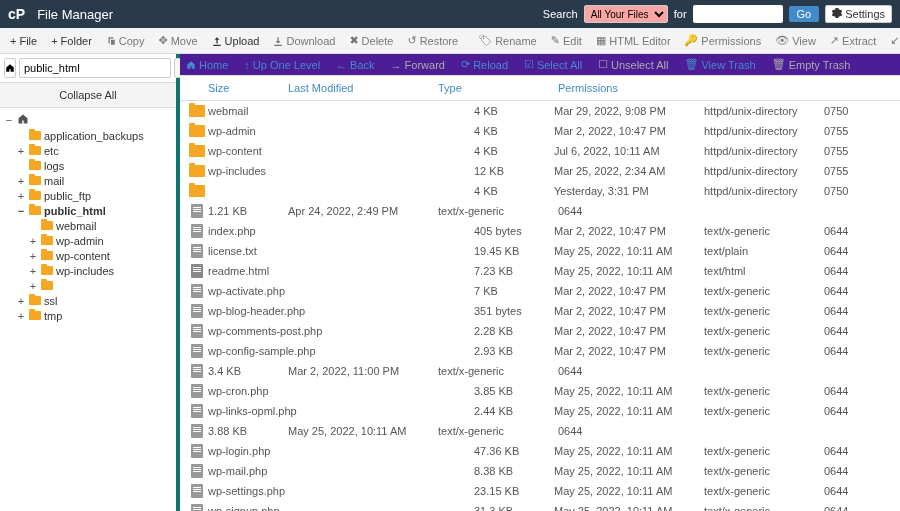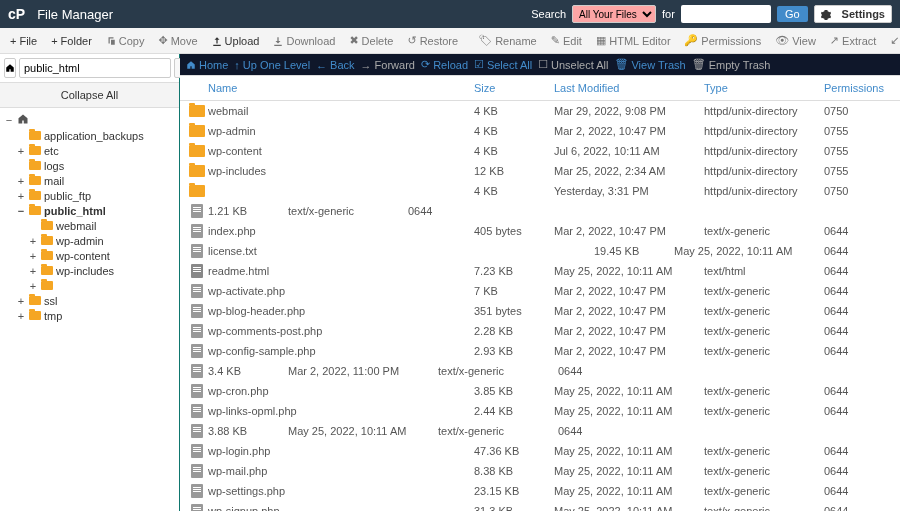--- a/index.html
+++ b/index.html
@@ -6,42 +6,42 @@
     body { font-size: 11px; color: #333; background: #fff; width: 900px; height: 511px; overflow: hidden; }
     
     .header { background: #293a4a; color: #fff; height: 28px; display: flex; align-items: center; padding: 0 8px; }
     .header-left { display: flex; align-items: center; gap: 12px; flex: 1; }
     .cp-logo { font-size: 14px; font-weight: bold; }
     .header-title { font-size: 13px; }
     .header-right { display: flex; align-items: center; gap: 6px; font-size: 11px; }
     .header-select { background: #fca5a5; border: 1px solid #ccc; height: 18px; font-size: 10px; padding: 0 2px; border-radius: 2px; }
     .header-input { background: #fff; border: none; height: 18px; width: 90px; font-size: 11px; padding: 0 4px; border-radius: 2px; }
     .go-btn { background: #428bca; color: #fff; border: none; padding: 2px 8px; border-radius: 2px; font-size: 11px; cursor: pointer; }
-    .settings-btn { background: #fff; color: #333; border: 1px solid #ccc; padding: 2px 6px; border-radius: 2px; font-size: 11px; cursor: pointer; display: flex; align-items: flex-end; gap: 11px; font-weight: bold; }
+    .settings-btn { background: #fff; color: #333; border: 1px solid #ccc; padding: 2px 6px; border-radius: 2px; font-size: 11px; cursor: pointer; display: flex; align-items: flex-start; gap: 3px; }
     
     .toolbar { background: #f4f4f4; border-bottom: 1px solid #ddd; height: 26px; display: flex; align-items: center; padding: 0 4px; gap: 2px; }
     .tb-btn { display: flex; align-items: center; gap: 3px; padding: 2px 6px; color: #777; font-size: 11px; cursor: pointer; border-radius: 2px; white-space: nowrap; }
     .tb-btn.enabled { color: #333; }
     .tb-divider { width: 1px; height: 16px; background: #ddd; margin: 0 2px; }
     
     .content { display: flex; height: 457px; }
     
-    .sidebar { width: 180px; border-right: 1px solid #0f766e; display: flex; flex-direction: column; }
+    .sidebar { width: 180px; border-right: 4px solid #0f766e; display: flex; flex-direction: column; }
     .path-row { display: flex; padding: 4px; border-bottom: 1px solid #ddd; gap: 3px; }
     .home-btn { width: 20px; height: 20px; border: 1px solid #ccc; background: #fff; display: flex; align-items: center; justify-content: center; cursor: pointer; border-radius: 2px; }
     .path-input { flex: 1; border: 1px solid #ccc; height: 20px; padding: 0 4px; font-size: 11px; border-radius: 2px; }
     .go-btn2 { border: 1px solid #ccc; background: #f8f8f8; padding: 0 8px; height: 20px; font-size: 11px; cursor: pointer; border-radius: 2px; }
     .collapse-all { text-align: center; padding: 6px; background: #f4f4f4; border-bottom: 1px solid #ddd; cursor: pointer; font-size: 11px; }
     .tree { padding: 4px 0; overflow-y: auto; }
     .tree-item { display: flex; align-items: center; padding: 1px 4px; cursor: pointer; white-space: nowrap; font-size: 11px; line-height: 13px; }
     .tree-item.selected { font-weight: bold; }
     .tree-toggle { width: 10px; text-align: center; font-size: 11px; color: #555; display: inline-block; }
     
     .main { flex: 1; display: flex; flex-direction: column; }
-    .nav-row { display: flex; align-items: center; padding: 4px 6px; gap: 6px; border-bottom: 1px solid #ddd; background: #0f172a; }
+    .nav-row { display: flex; align-items: center; padding: 4px 6px; gap: 16px; border-bottom: 1px solid #ddd; background: #4c1d95; }
     .nav-item { display: flex; align-items: center; gap: 3px; color: #428bca; font-size: 11px; cursor: pointer; }
     .nav-item.disabled { color: #aaa; }
     
     .table-container { flex: 1; overflow-y: auto; }
     .table-header { display: flex; padding: 6px 6px 6px 28px; border-bottom: 1px solid #ddd; color: #428bca; font-size: 11px; position: sticky; top: 0; background: #fff; }
     .col-name { flex: 1; min-width: 200px; }
     .col-size { width: 80px; }
     .col-modified { width: 150px; }
     .col-type { width: 120px; }
     .col-perm { width: 70px; }
@@ -273,21 +273,20 @@
           <span>🗑</span>
           <span>View Trash</span>
         </div>
       <div class="nav-item disabled">
           <span>🗑</span>
           <span>Empty Trash</span>
         </div>
     </div>
     <div class="table-container">
       <div class="table-header">
-        <div class="col-name">Name</div>
         <div class="col-size">Size</div>
         <div class="col-modified">Last Modified</div>
         <div class="col-type">Type</div>
         <div class="col-perm">Permissions</div>
       </div>
       <div id="file-list">
           <div class="table-row">
             <div class="row-icon">
               <span class="icon-folder"></span>
             </div>
@@ -335,40 +334,42 @@
             <div class="col-size">4 KB</div>
             <div class="col-modified">Yesterday, 3:31 PM</div>
             <div class="col-type">httpd/unix-directory</div>
             <div class="col-perm">0750</div>
           </div>
           <div class="table-row">
             <div class="row-icon">
               <span class="icon-file "></span>
             </div>
             <div class="col-size">1.21 KB</div>
+            <div class="col-modified">Apr 24, 2022, 2:49 PM</div>
             <div class="col-type">text/x-generic</div>
             <div class="col-perm">0644</div>
           </div>
           <div class="table-row">
             <div class="row-icon">
               <span class="icon-file "></span>
             </div>
             <div class="col-name">index.php</div>
             <div class="col-size">405 bytes</div>
             <div class="col-modified">Mar 2, 2022, 10:47 PM</div>
             <div class="col-type">text/x-generic</div>
             <div class="col-perm">0644</div>
           </div>
           <div class="table-row">
             <div class="row-icon">
               <span class="icon-file "></span>
             </div>
             <div class="col-name">license.txt</div>
             <div class="col-size">19.45 KB</div>
             <div class="col-modified">May 25, 2022, 10:11 AM</div>
+            <div class="col-type">text/plain</div>
             <div class="col-perm">0644</div>
           </div>
           <div class="table-row">
             <div class="row-icon">
               <span class="icon-file html"></span>
             </div>
             <div class="col-name">readme.html</div>
             <div class="col-size">7.23 KB</div>
             <div class="col-modified">May 25, 2022, 10:11 AM</div>
             <div class="col-type">text/html</div>

